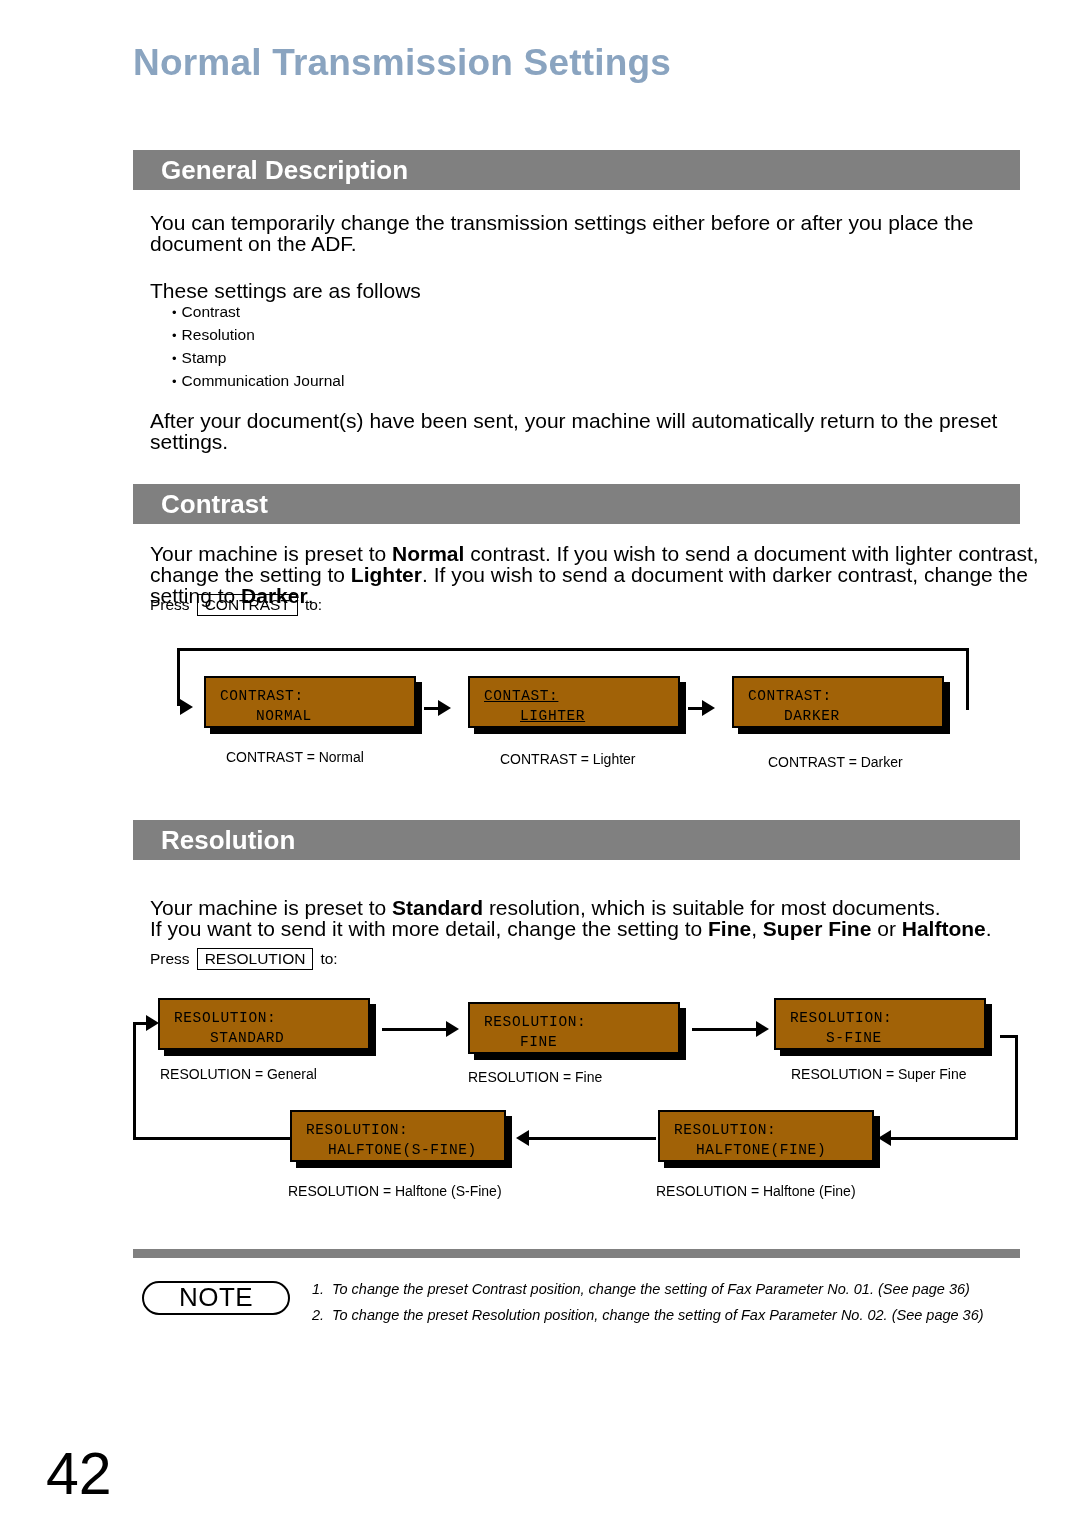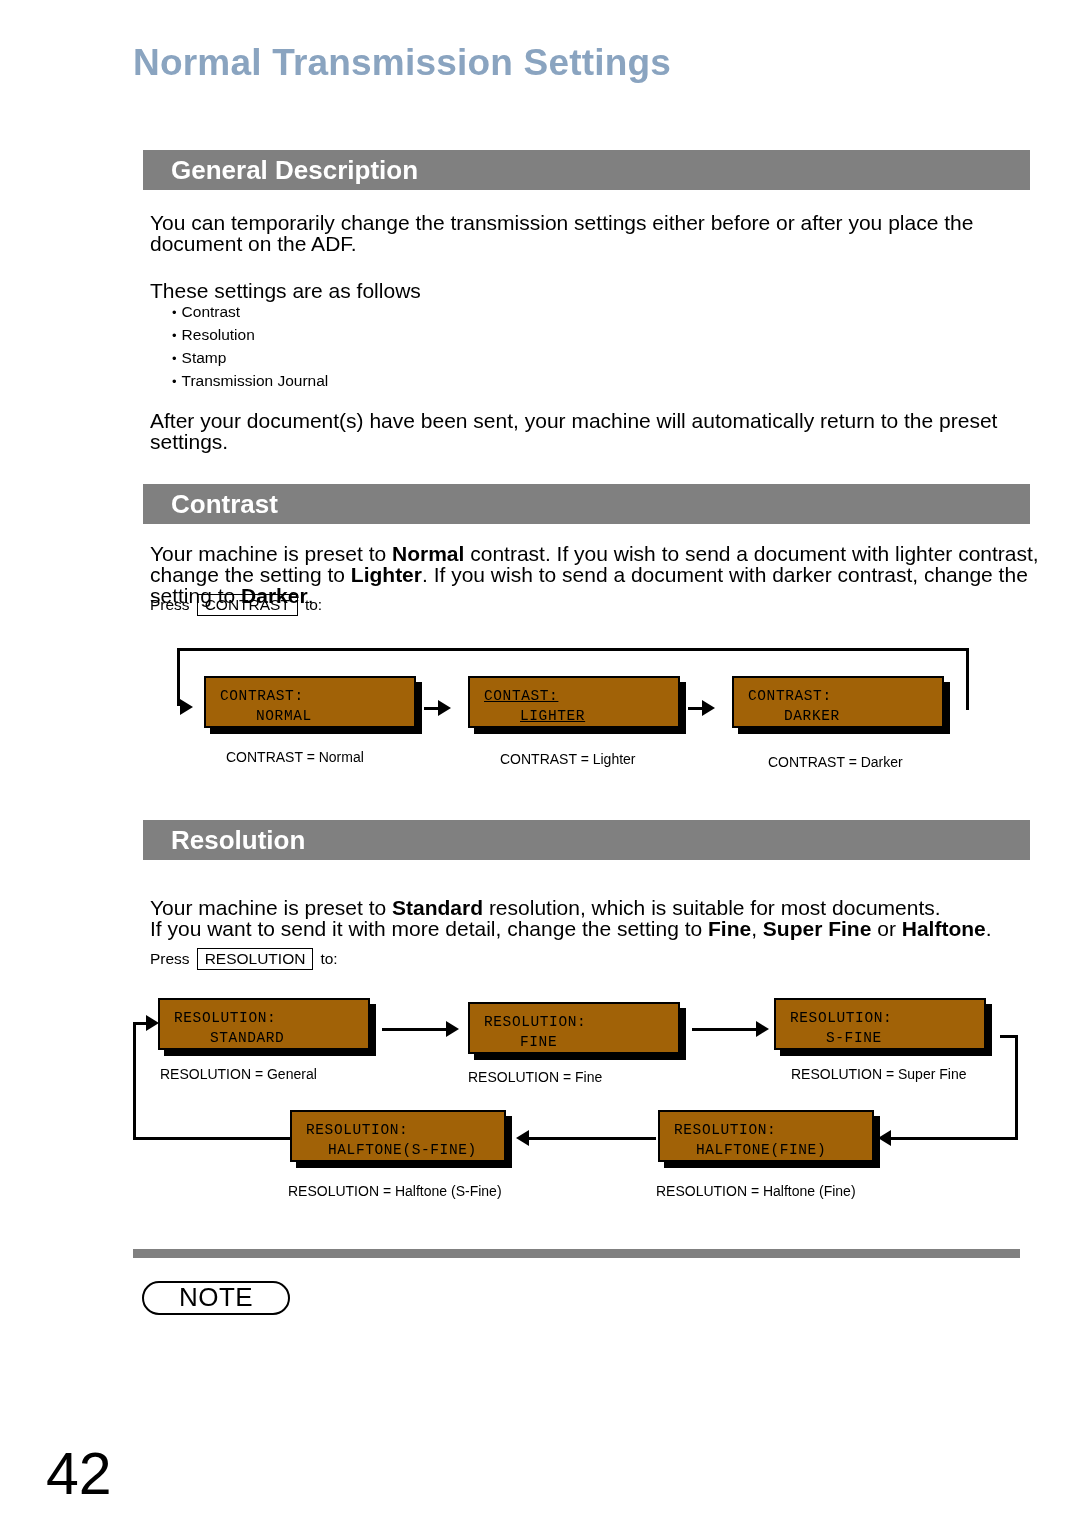--- a/index.html
+++ b/index.html
@@ -24,21 +24,21 @@
     font-size: 37px;
     font-weight: bold;
     color: #8aa4c0;
     letter-spacing: 0.2px;
     white-space: nowrap;
   }
 
   
   .section-bar {
     position: absolute;
-    left: 143px;
+    left: 133px;
     width: 887px;
     height: 40px;
     background: #808080;
   }
   .section-bar .section-label {
     position: absolute;
     left: 28px;
     top: 50%;
     transform: translateY(-50%);
     font-size: 26px;
@@ -202,21 +202,21 @@
 <div class="section-bar" id="bar-general">
   <span class="section-label">General Description</span>
 </div>
 
 <div class="para" id="gd-p1">You can temporarily change the transmission settings either before or after you place the document on the ADF.</div>
 <div class="para" id="gd-p2">These settings are as follows</div>
 <ul id="gd-list">
   <li>Contrast</li>
   <li>Resolution</li>
   <li>Stamp</li>
-  <li>Transmission Journal</li>
+  <li>Communication Journal</li>
 </ul>
 <div class="para" id="gd-p3">After your document(s) have been sent, your machine will automatically return to the preset settings.</div>
 
 <div class="section-bar" id="bar-contrast">
   <span class="section-label">Contrast</span>
 </div>
 
 <div class="para" id="ct-p1"><span>Your machine is preset to </span><b>Normal</b><span> contrast.  If you wish to send a document with lighter contrast, change the setting to </span><b>Lighter</b><span>.  If you wish to send a document with darker contrast, change the setting to </span><b>Darker</b><span>.</span></div>
 
 <div class="press-line" id="ct-press">
@@ -311,15 +311,17 @@
 
 <div class="lcd" style="left:290px; top:1110px; width:216px; height:52px;">
   <div>RESOLUTION:</div>
   <div class="line2 narrow">HALFTONE(S-FINE)</div>
 </div>
 <div class="caption" style="left:288px; top:1183px;">RESOLUTION = Halftone (S-Fine)</div>
 
 <div id="note-divider"></div>
 <div id="note-pill">NOTE</div>
 <ul id="note-list">
+  <li><span class="num">1.</span><span>To change the preset Contrast position, change the setting of Fax Parameter No. 01. (See page 36)</span></li>
+  <li><span class="num">2.</span><span>To change the preset Resolution position, change the setting of Fax Parameter No. 02.  (See page 36)</span></li>
 </ul>
 
 <div id="page-number">42</div>
 
 </body></html>

